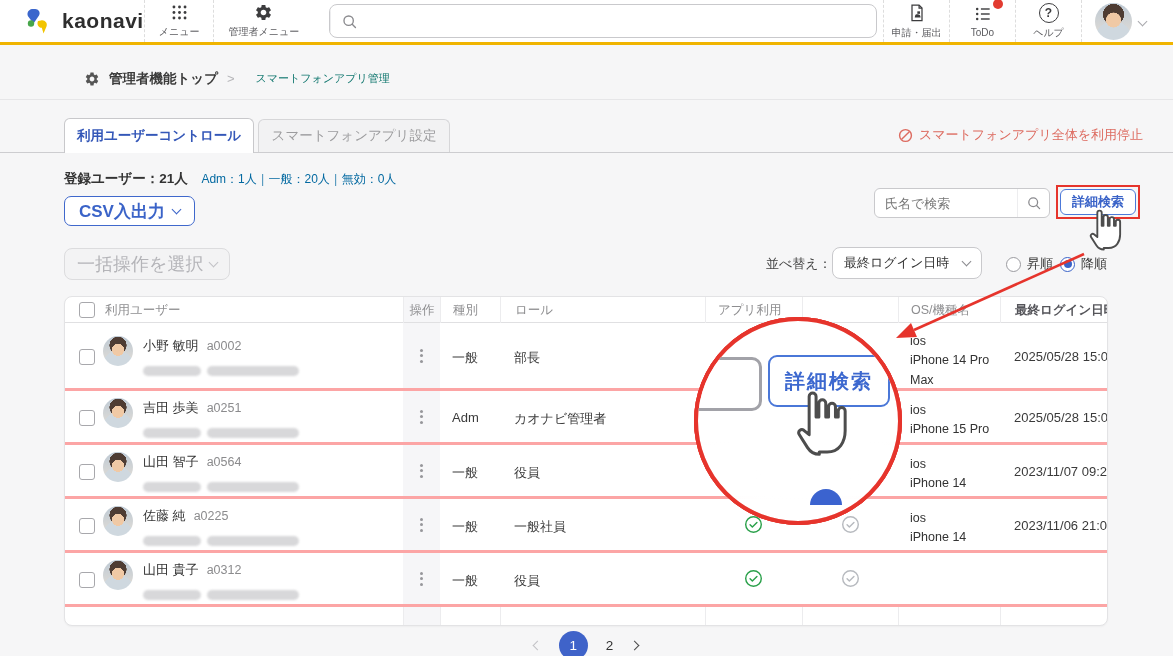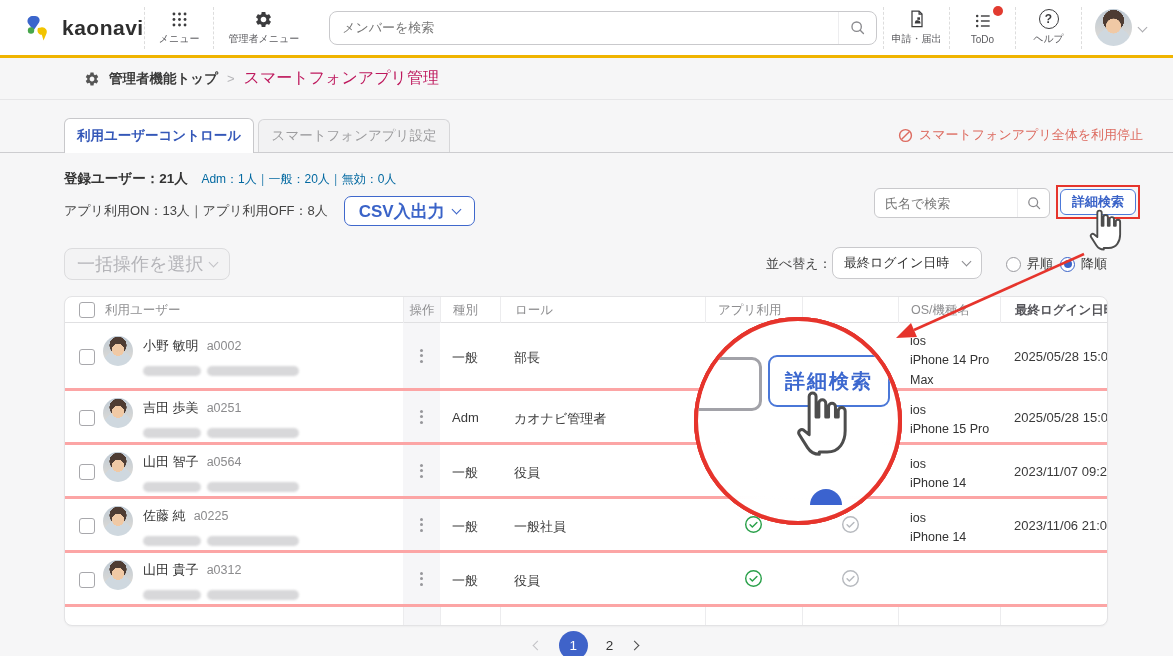--- a/index.html
+++ b/index.html
@@ -1,21 +1,21 @@
 <!DOCTYPE html>
 <html><head>
 <meta charset="utf-8">
 <style>
   * { margin:0; padding:0; box-sizing:border-box; }
   body { font-family:"Liberation Sans","DejaVu Sans",sans-serif; background:#e9e9eb; }
   .screen { position:relative; width:1173px; height:666px; background:#f6f6f7; overflow:hidden; margin:0 auto; }
   .abs { position:absolute; }
 
   
-  .topbar { position:absolute; top:0; left:0; right:0; height:58px; background:#fff;
+  .topbar { position:absolute; top:0; left:0; right:0; height:45px; background:#fff;
             border-bottom:3px solid #f0b400; display:flex; align-items:center; z-index:20; }
   .logo { display:flex; align-items:center; gap:8px; margin-left:24px; }
   .logo-text { font-size:21px; font-weight:bold; color:#2e2e2e; letter-spacing:.5px; }
   .top-nav-item { display:flex; flex-direction:column; align-items:center; justify-content:center;
                   gap:3px; height:42px; padding:0 14px; border-left:1px dashed #ddd; cursor:pointer; }
   .top-nav-item:first-of-type { margin-left:14px; }
   .top-nav-label { font-size:10px; color:#5a5a5e; white-space:nowrap; }
   .global-search { display:flex; align-items:center; width:548px; height:34px; margin-left:16px;
                    border:1px solid #c9c9cc; border-radius:8px; background:#fff; overflow:hidden; }
   .global-search input { flex:1; border:none; outline:none; font-size:13px; padding:0 12px;
@@ -35,21 +35,21 @@
   .chev { display:inline-block; width:7px; height:7px; border-right:1.6px solid currentColor;
           border-bottom:1.6px solid currentColor; transform:rotate(45deg); }
   .chev-left  { transform:rotate(135deg); }
   .chev-right { transform:rotate(-45deg); }
 
   
   .breadcrumb { position:absolute; top:58px; left:0; right:0; height:42px; display:flex; align-items:center;
                 padding-left:84px; border-bottom:1px solid #e6e6e8; }
   .bc-root { font-size:13.5px; font-weight:bold; color:#3b3b3b; margin-left:9px; cursor:pointer; }
   .bc-sep  { color:#b5b5b8; margin:0 9px; font-size:13px; }
-  .bc-cur  { font-size:16px; color:#be185d; }
+  .bc-cur  { font-size:11px; color:#0f766e;margin-left:12px; }
 
   
   .tabs-line { position:absolute; top:152px; left:0; right:0; height:1px; background:#cdcdd0; z-index:1; }
   .tab { position:absolute; display:flex; align-items:center; justify-content:center;
          font-size:13.5px; border-radius:6px 6px 0 0; cursor:pointer; }
   .tab-active { left:64px; top:118px; width:190px; height:35px; background:#fff;
                 border:1px solid #c8c8cb; border-bottom:none; color:#3457b8; font-weight:bold; z-index:2; }
   .tab-idle { left:258px; top:119px; width:192px; height:33px; background:#f2f2f3;
               border:1px solid #d6d6d8; border-bottom:none; color:#9c9c9e; z-index:0; }
   .stop-link { position:absolute; top:118px; right:30px; height:34px; display:flex; align-items:center;
@@ -172,21 +172,20 @@
     </div>
 
     <div class="top-nav-item">
       <svg width="19" height="19" viewBox="0 0 24 24">
         <path fill="#3c3c3e" d="M19.14 12.94c.04-.3.06-.61.06-.94 0-.32-.02-.64-.07-.94l2.03-1.58c.18-.14.23-.41.12-.61l-1.92-3.32c-.12-.22-.37-.29-.59-.22l-2.39.96c-.5-.38-1.03-.7-1.62-.94l-.36-2.54c-.04-.24-.24-.41-.48-.41h-3.84c-.24 0-.43.17-.47.41l-.36 2.54c-.59.24-1.13.57-1.62.94l-2.39-.96c-.22-.08-.47 0-.59.22L2.74 8.87c-.12.21-.08.47.12.61l2.03 1.58c-.05.3-.09.63-.09.94s.02.64.07.94l-2.03 1.58c-.18.14-.23.41-.12.61l1.92 3.32c.12.22.37.29.59.22l2.39-.96c.5.38 1.03.7 1.62.94l.36 2.54c.05.24.24.41.48.41h3.84c.24 0 .44-.17.47-.41l.36-2.54c.59-.24 1.13-.56 1.62-.94l2.39.96c.22.08.47 0 .59-.22l1.92-3.32c.12-.22.07-.47-.12-.61l-2.01-1.58zM12 15.6c-1.98 0-3.6-1.62-3.6-3.6s1.62-3.6 3.6-3.6 3.6 1.62 3.6 3.6-1.62 3.6-3.6 3.6z"></path>
       </svg>
       <span class="top-nav-label">管理者メニュー</span>
     </div>
 
     <div class="global-search">
-      <input type="text" placeholder="メンバーを検索" style="">
       <div class="search-btn">
         <svg width="17" height="17" viewBox="0 0 20 20">
           <circle cx="9" cy="9" r="5.5" fill="none" stroke="#8a8a8e" stroke-width="1.6"></circle>
           <line x1="13.2" y1="13.2" x2="17" y2="17" stroke="#8a8a8e" stroke-width="1.6" stroke-linecap="round"></line>
         </svg>
       </div>
     </div>
 
     <div class="top-right">
       <div class="tr-item">
@@ -241,21 +240,20 @@
       <line x1="3.9" y1="12.1" x2="12.1" y2="3.9" stroke="#dd6b60" stroke-width="1.5"></line>
     </svg>
     <span>スマートフォンアプリ全体を利用停止</span>
   </div>
 
   <div class="stats1">
     <b>登録ユーザー：21人</b>
     <span class="dim">Adm：1人｜一般：20人｜無効：0人</span>
   </div>
   <div class="stats2">
-    <span class="usage">アプリ利用ON：13人｜アプリ利用OFF：8人</span>
     <div class="csv-btn">
       <span>CSV入出力</span>
       <span class="chev" style="margin-top:-3px;"></span>
     </div>
   </div>
 
   <div class="name-search">
     <input type="text" placeholder="氏名で検索" style="">
     <div class="search-btn">
       <svg width="16" height="16" viewBox="0 0 20 20">

